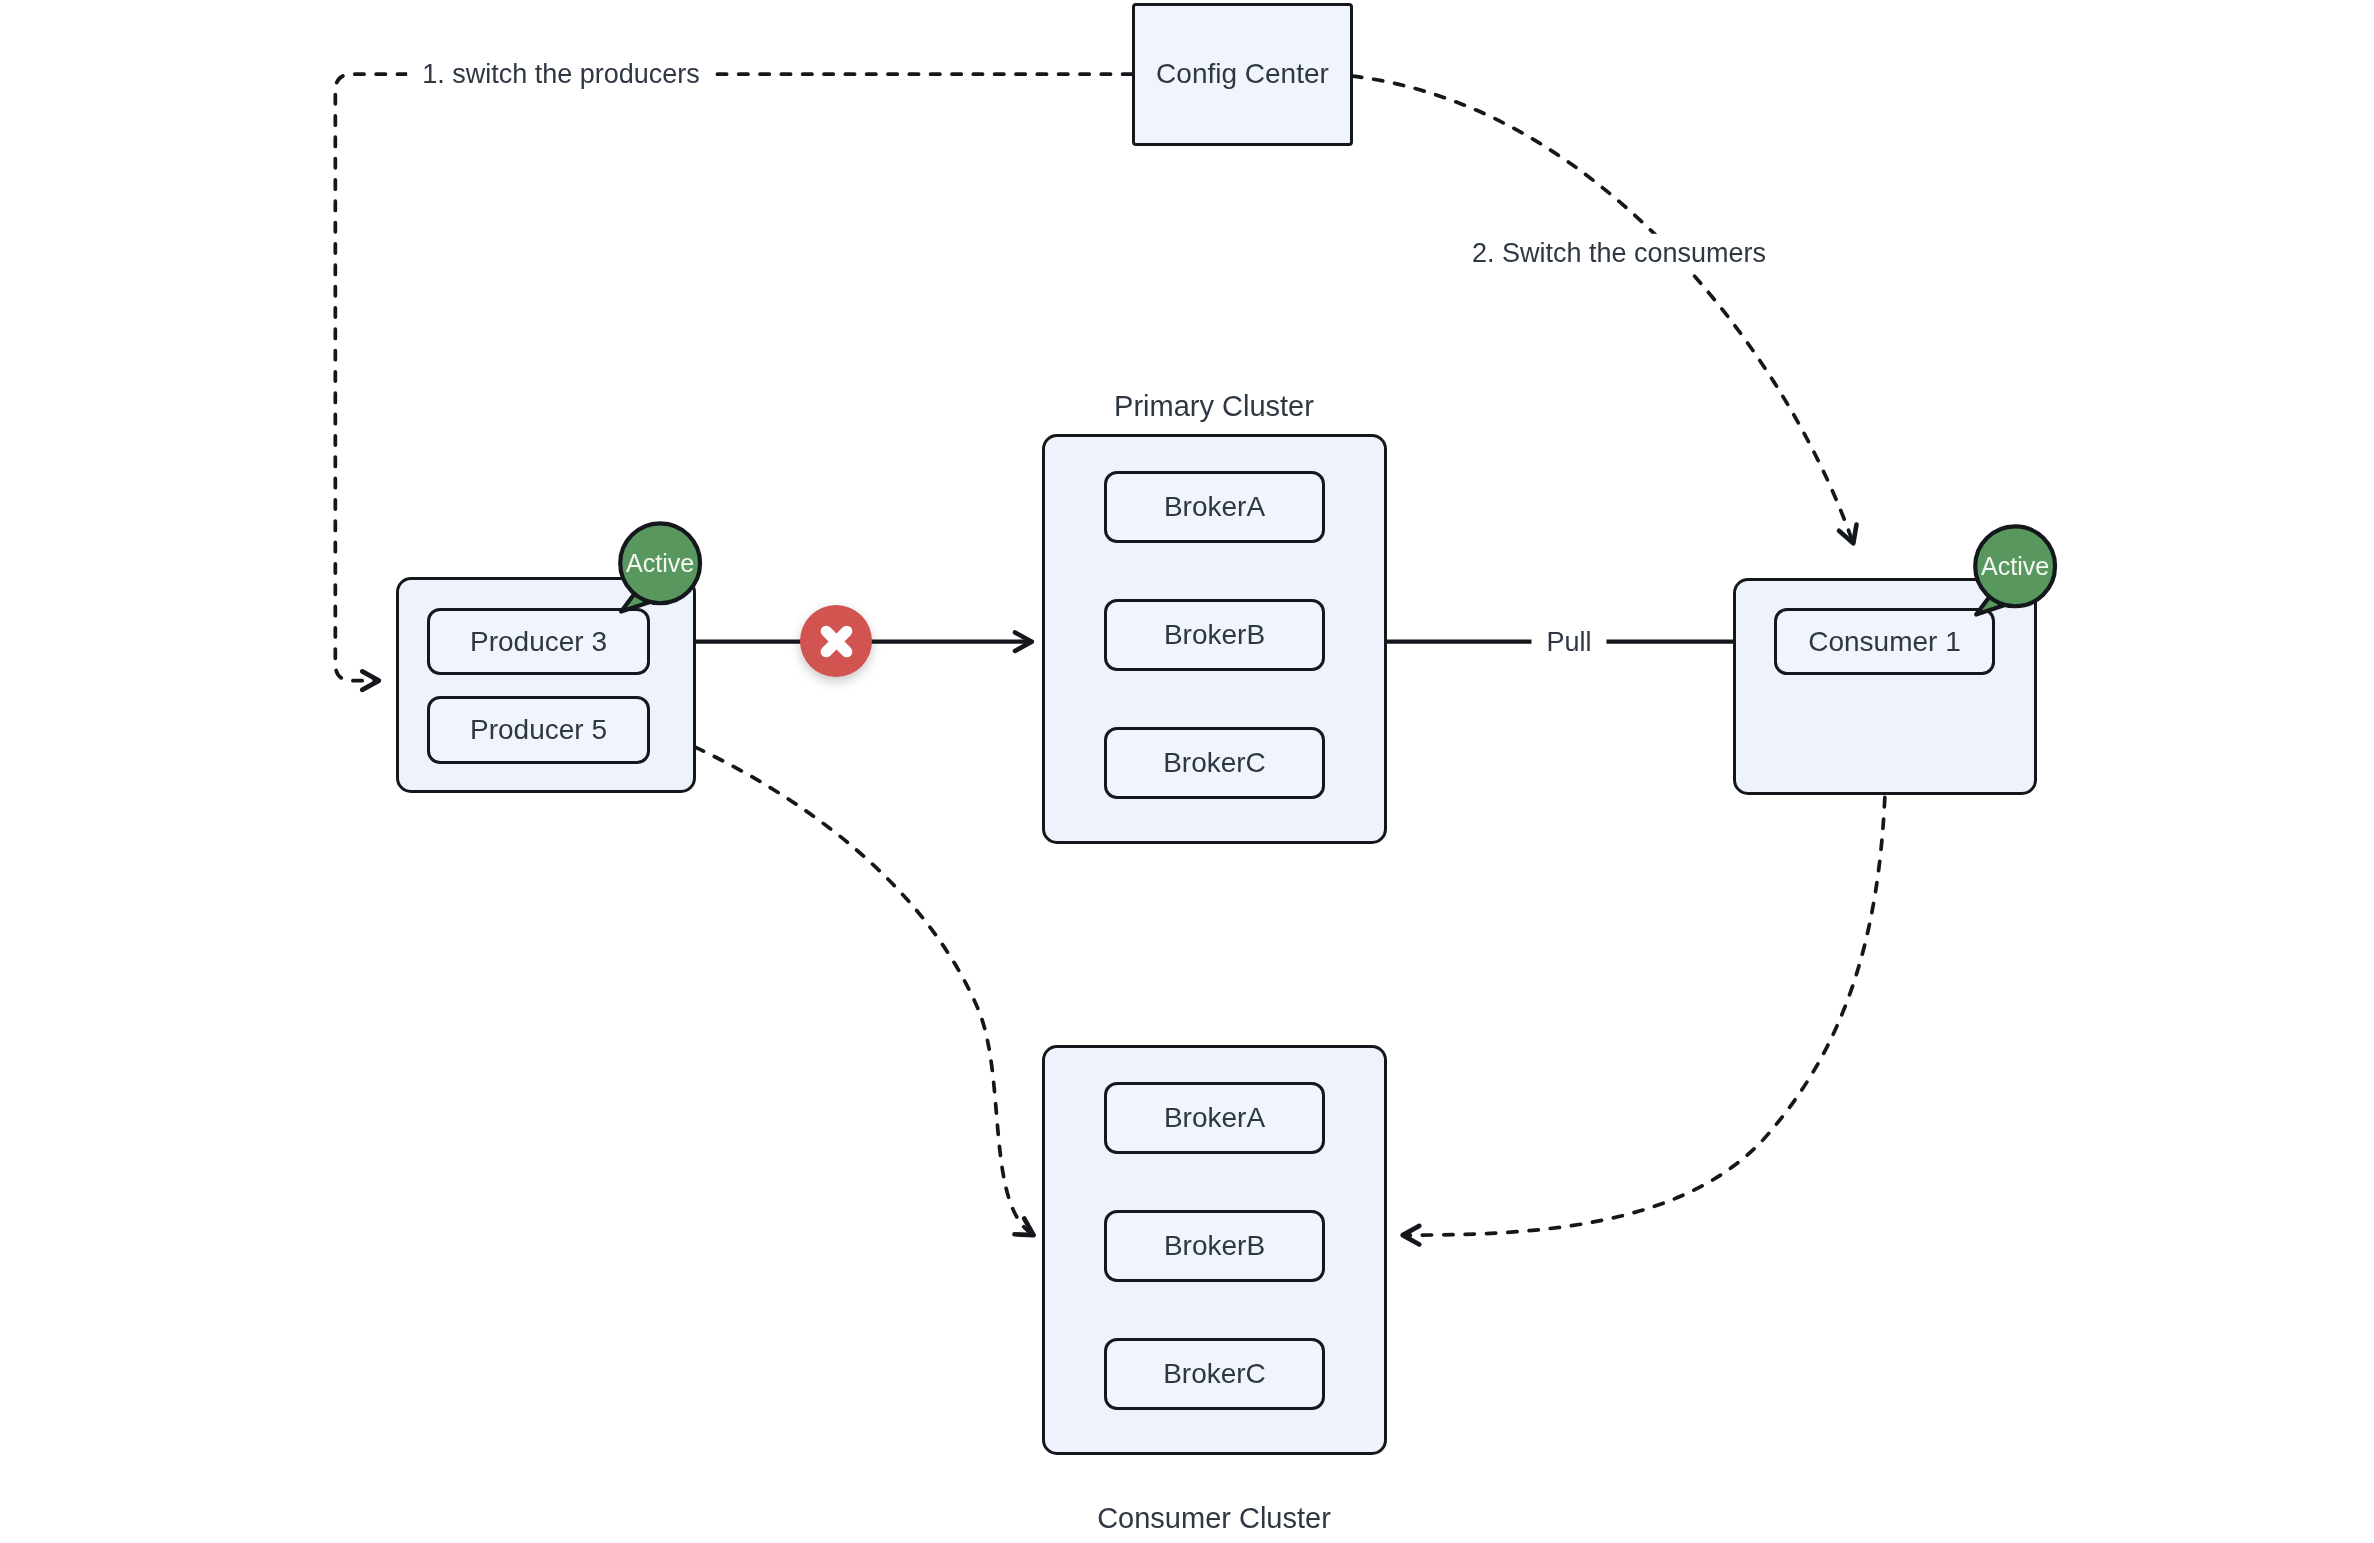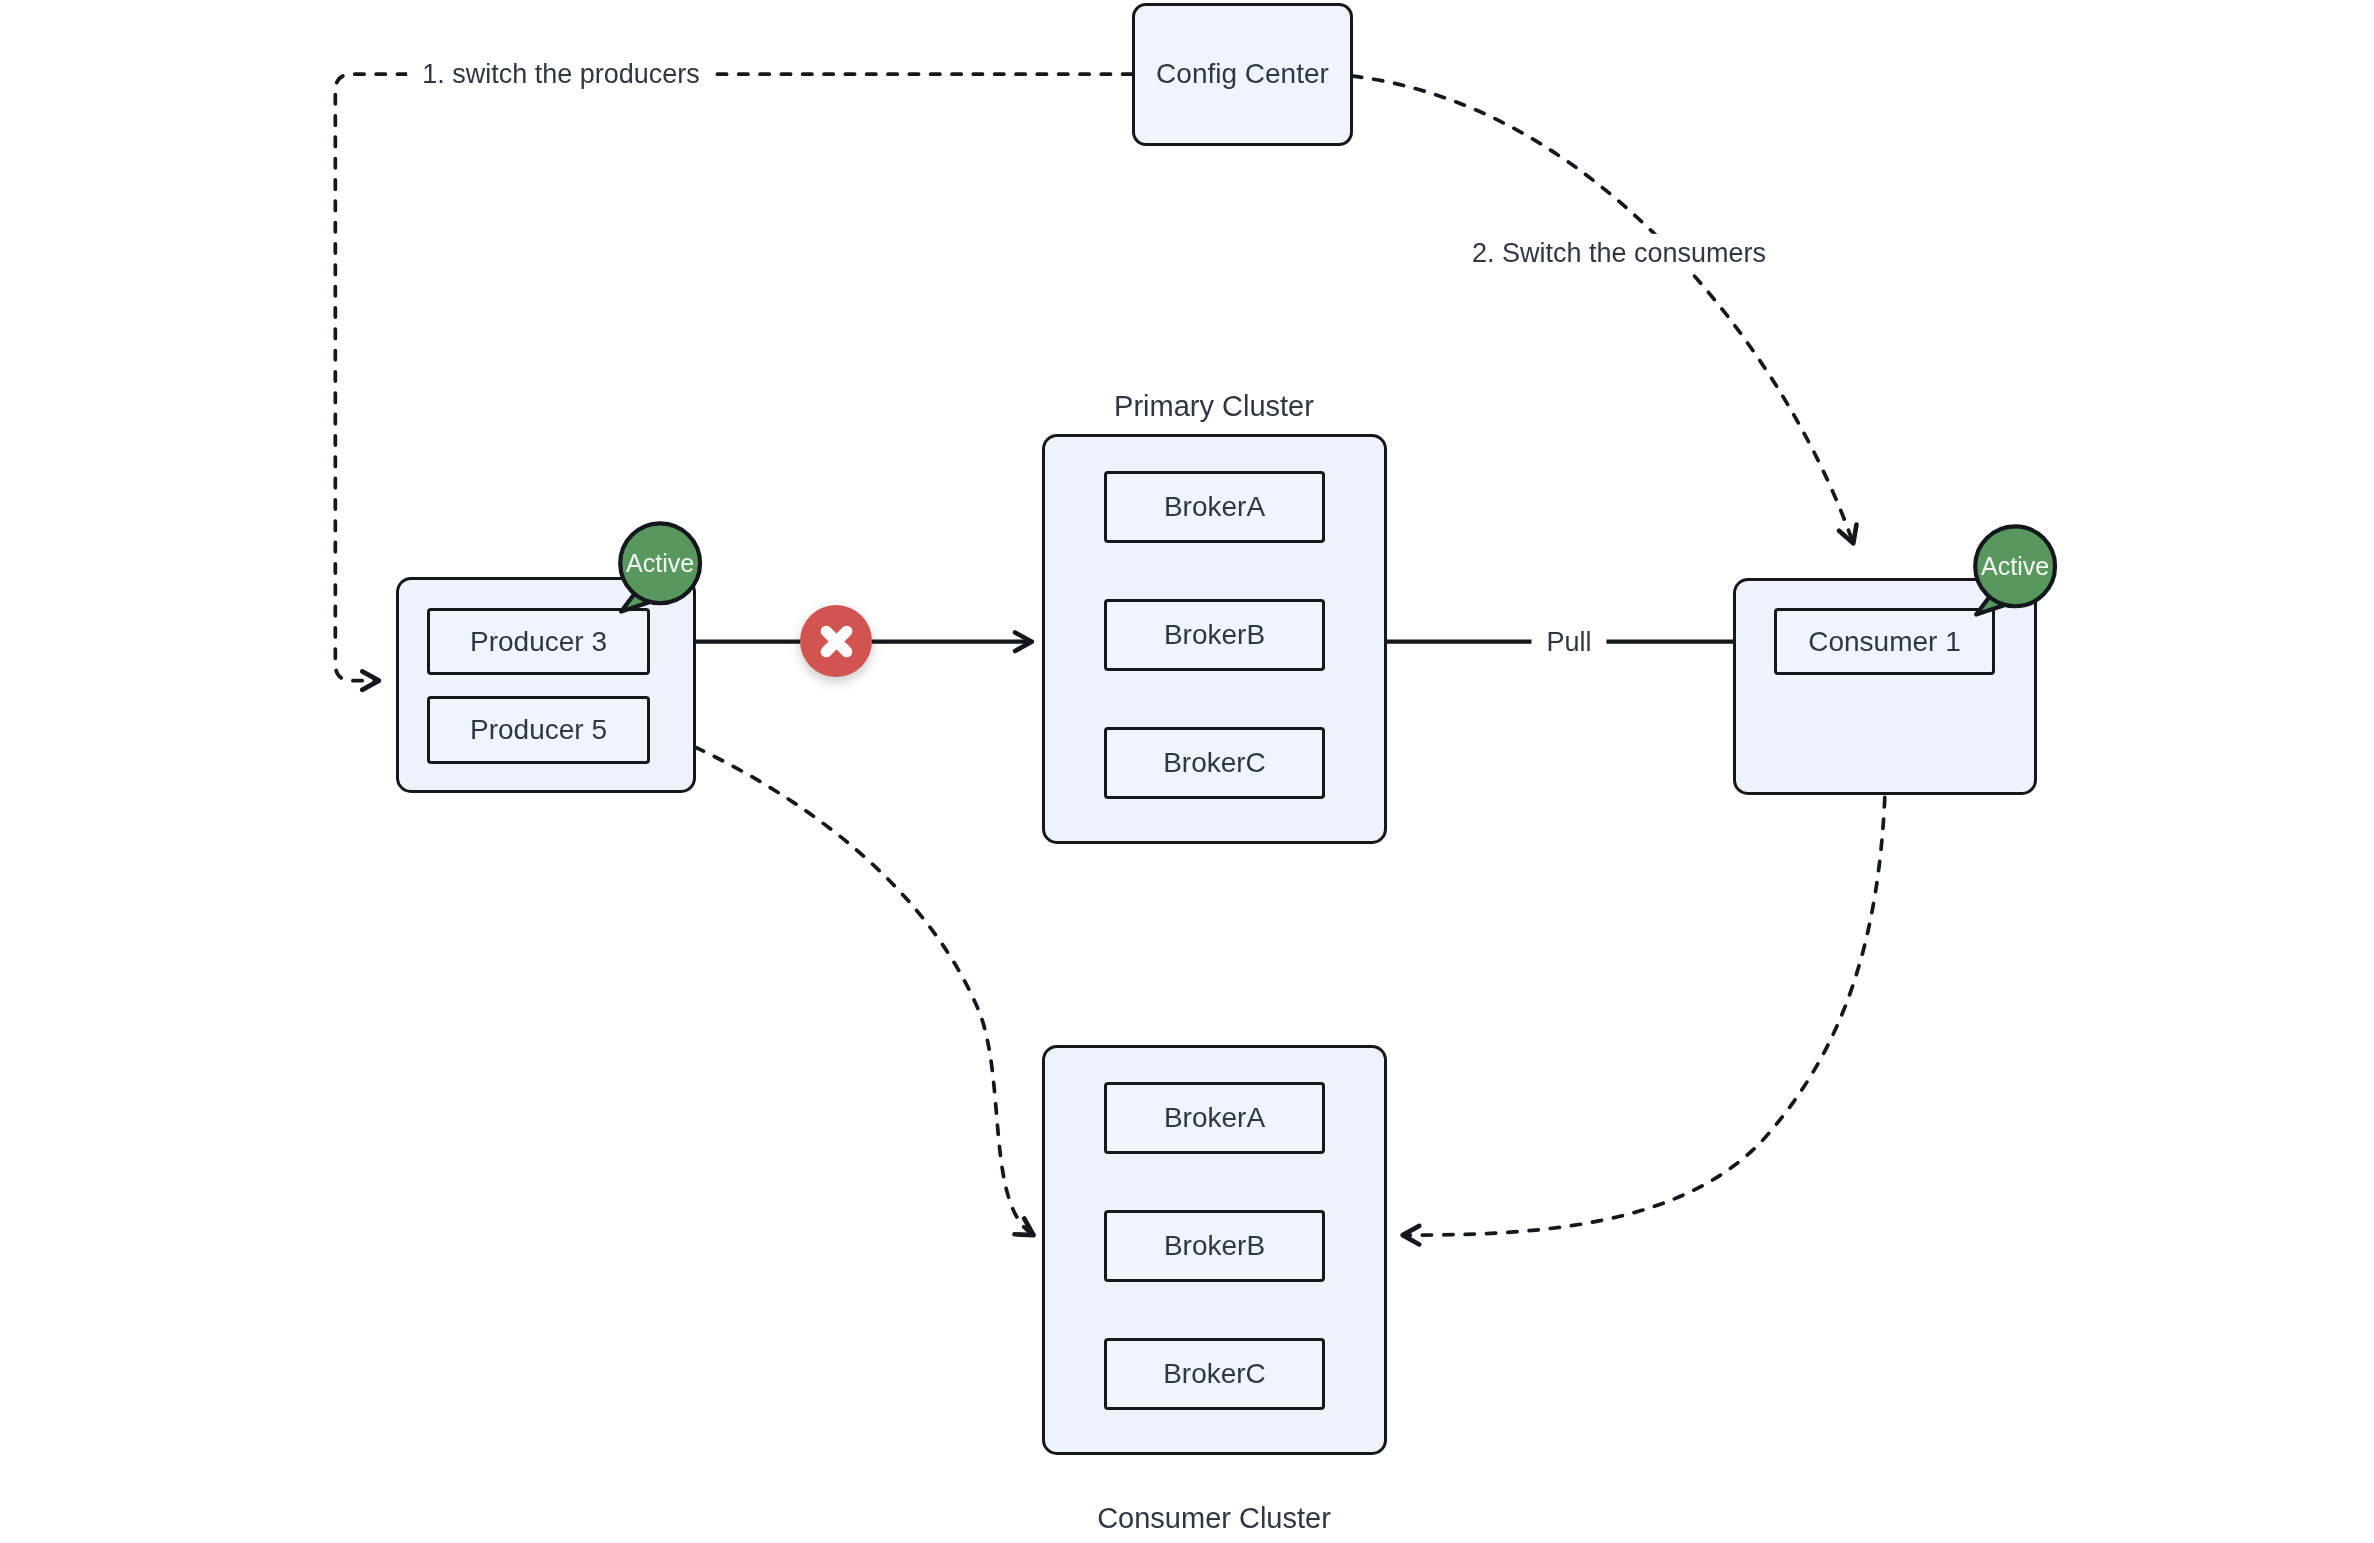--- a/index.html
+++ b/index.html
@@ -19,21 +19,21 @@
   
   svg.wires{position:absolute;left:0;top:0;width:2375px;height:1543px;z-index:1;}
   .connector{fill:none;stroke:var(--node-border);stroke-width:4.5px;stroke-linecap:round;}
   .connector.dashed{stroke-width:4px;stroke-dasharray:10 13;}
   .arrowhead-path{fill:none;stroke:var(--node-border);stroke-width:5px;stroke-linecap:round;stroke-linejoin:round;}
 
   
   .group-box{position:absolute;background:var(--node-fill);border:3.7px solid var(--node-border);
              border-radius:15px;z-index:2;}
   .node-box{position:absolute;background:#f0f4fc;border:3.7px solid var(--node-border);
-            border-radius:4px;display:flex;align-items:center;justify-content:center;
+            border-radius:13px;display:flex;align-items:center;justify-content:center;
             font-size:28px;color:var(--text);z-index:3;}
   .plain-label{position:absolute;transform:translate(-50%,-50%);font-size:29px;color:var(--text);
                white-space:nowrap;z-index:2;margin-top:13px;}
   .edge-label{position:absolute;transform:translate(-50%,-50%);font-size:27px;color:var(--text);
               background:var(--background);padding:3.7px 15px;white-space:nowrap;z-index:3;}
 
   
   svg.badge{position:absolute;width:104px;height:104px;z-index:5;overflow:visible;}
   .badge-shape{fill:var(--active-green);stroke:var(--node-border);stroke-width:4.5px;stroke-linejoin:round;}
   .badge-text{fill:var(--badge-text);font-size:27px;text-anchor:middle;
@@ -68,21 +68,21 @@
 
     <path class="connector dashed" marker-end="url(#arrow)" d="M2032 860 C2025 1010 1990 1130 1900 1230 C1810 1325 1650 1332 1512 1332"></path>
   </svg>
 
   <div class="edge-label" style="left:561px;top:74px">1. switch the producers</div>
 
   <div class="edge-label" style="left:1619px;top:253px">2. Switch the consumers</div>
 
   <div class="edge-label" style="left:1569px;top:642px">Pull</div>
 
-  <div class="node-box" style="left:1132px;top:2.8px;width:221px;height:143px;border-radius:14px">
+  <div class="node-box" style="left:1132px;top:2.8px;width:221px;height:143px;border-radius:4px">
     <span>Config Center</span>
   </div>
 
   <div class="group-box" style="left:396px;top:577px;width:300px;height:216px"></div>
   <div class="node-box" style="left:427px;top:608px;width:223px;height:67px">
     <span>Producer 3</span>
   </div>
   <div class="node-box" style="left:427px;top:696px;width:223px;height:68px">
     <span>Producer 5</span>
   </div>

